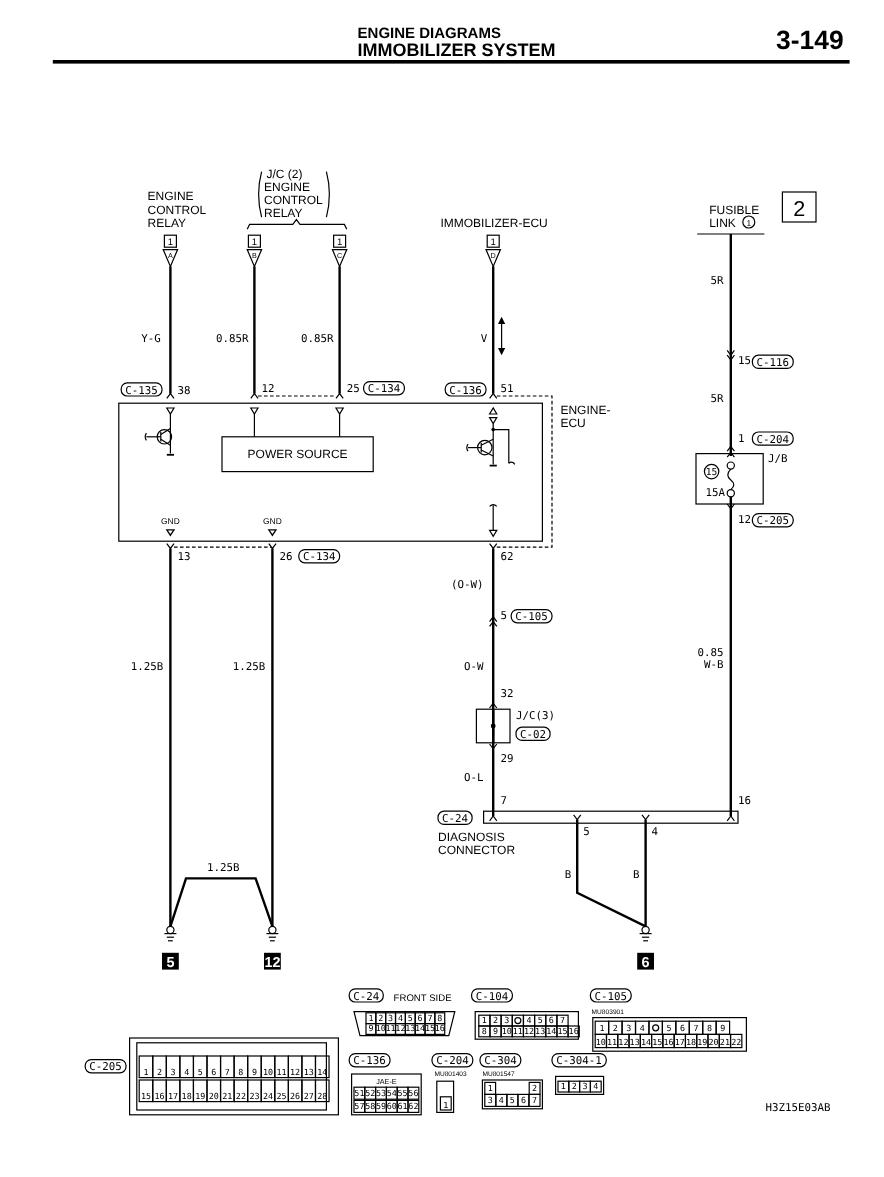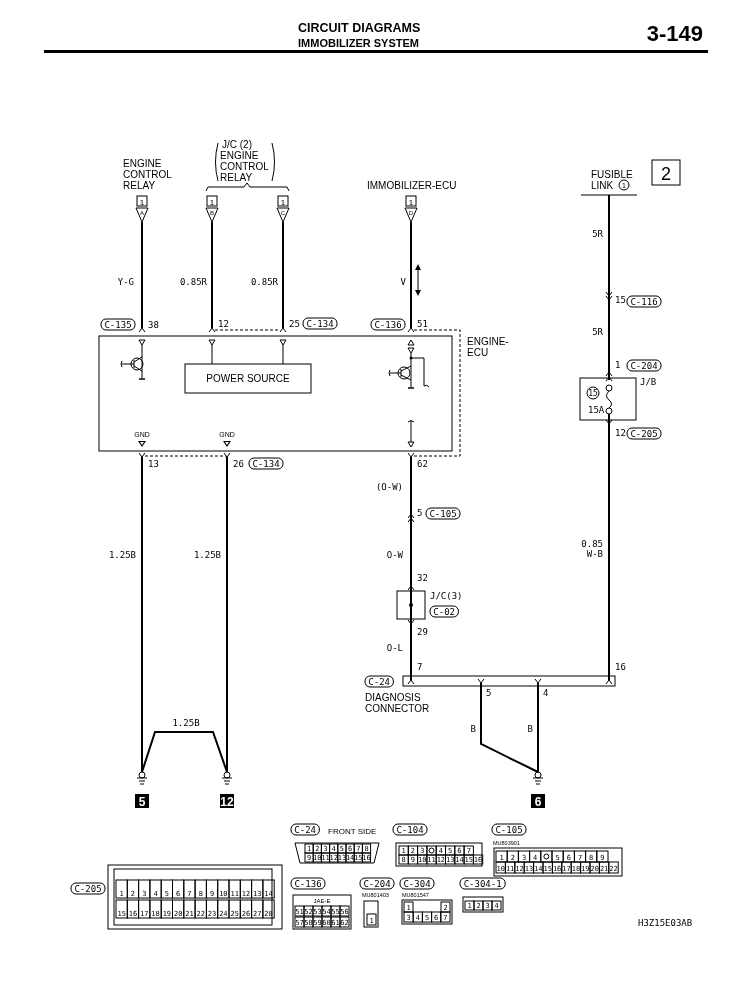--- a/index.html
+++ b/index.html
@@ -1,34 +1,34 @@
 <!DOCTYPE html>
 <html><head>
 <meta charset="utf-8">
 <style>
   html,body{margin:0;padding:0;background:#fff;}
   body{width:737px;height:981px;position:relative;overflow:hidden;font-family:"Liberation Sans",sans-serif;color:#000;}
   .hdr{position:absolute;left:0;top:0;width:737px;height:60px;}
   .hdr-title{position:absolute;left:298px;top:22px;font-weight:bold;font-size:12.5px;line-height:13px;}
-  .hdr-sub{position:absolute;left:298px;top:37px;font-weight:bold;font-size:11px;line-height:12px;}
+  .hdr-sub{position:absolute;left:298px;top:37px;font-weight:bold;font-size:15px;line-height:12px;}
   .hdr-page{position:absolute;right:34px;top:21px;font-weight:bold;font-size:22px;text-align:center;}
   .hdr-rule{position:absolute;left:44px;top:50px;width:664px;height:3px;background:#000;}
   svg{position:absolute;left:0;top:0;}
   .t{font-family:"Liberation Sans",sans-serif;font-size:10px;fill:#000;}
   .m{font-family:"DejaVu Sans Mono",monospace;font-size:9px;fill:#000;}
   .s{font-family:"Liberation Sans",sans-serif;font-size:7px;fill:#000;}
   .w{stroke:#000;stroke-width:2;fill:none;}
   .th{stroke:#000;stroke-width:1;fill:none;}
   .dash{stroke:#000;stroke-width:1;fill:none;stroke-dasharray:3,2;}
 </style>
 </head>
 <body>
 
 <div class="hdr">
-  <div class="hdr-title">CIRCUIT DIAGRAMS</div>
+  <div class="hdr-title">ENGINE DIAGRAMS</div>
   <div class="hdr-sub">IMMOBILIZER SYSTEM</div>
   <div class="hdr-page">3-149</div>
   <div class="hdr-rule"></div>
 </div>
 
 <svg width="737" height="981" viewBox="0 0 737 981">
 
   <g>
     <rect x="652" y="160" width="28" height="25" class="th" stroke-width="1.2"></rect>
     <text x="666" y="180" text-anchor="middle" style="font-size:18px;font-family:'Liberation Sans',sans-serif">2</text>

